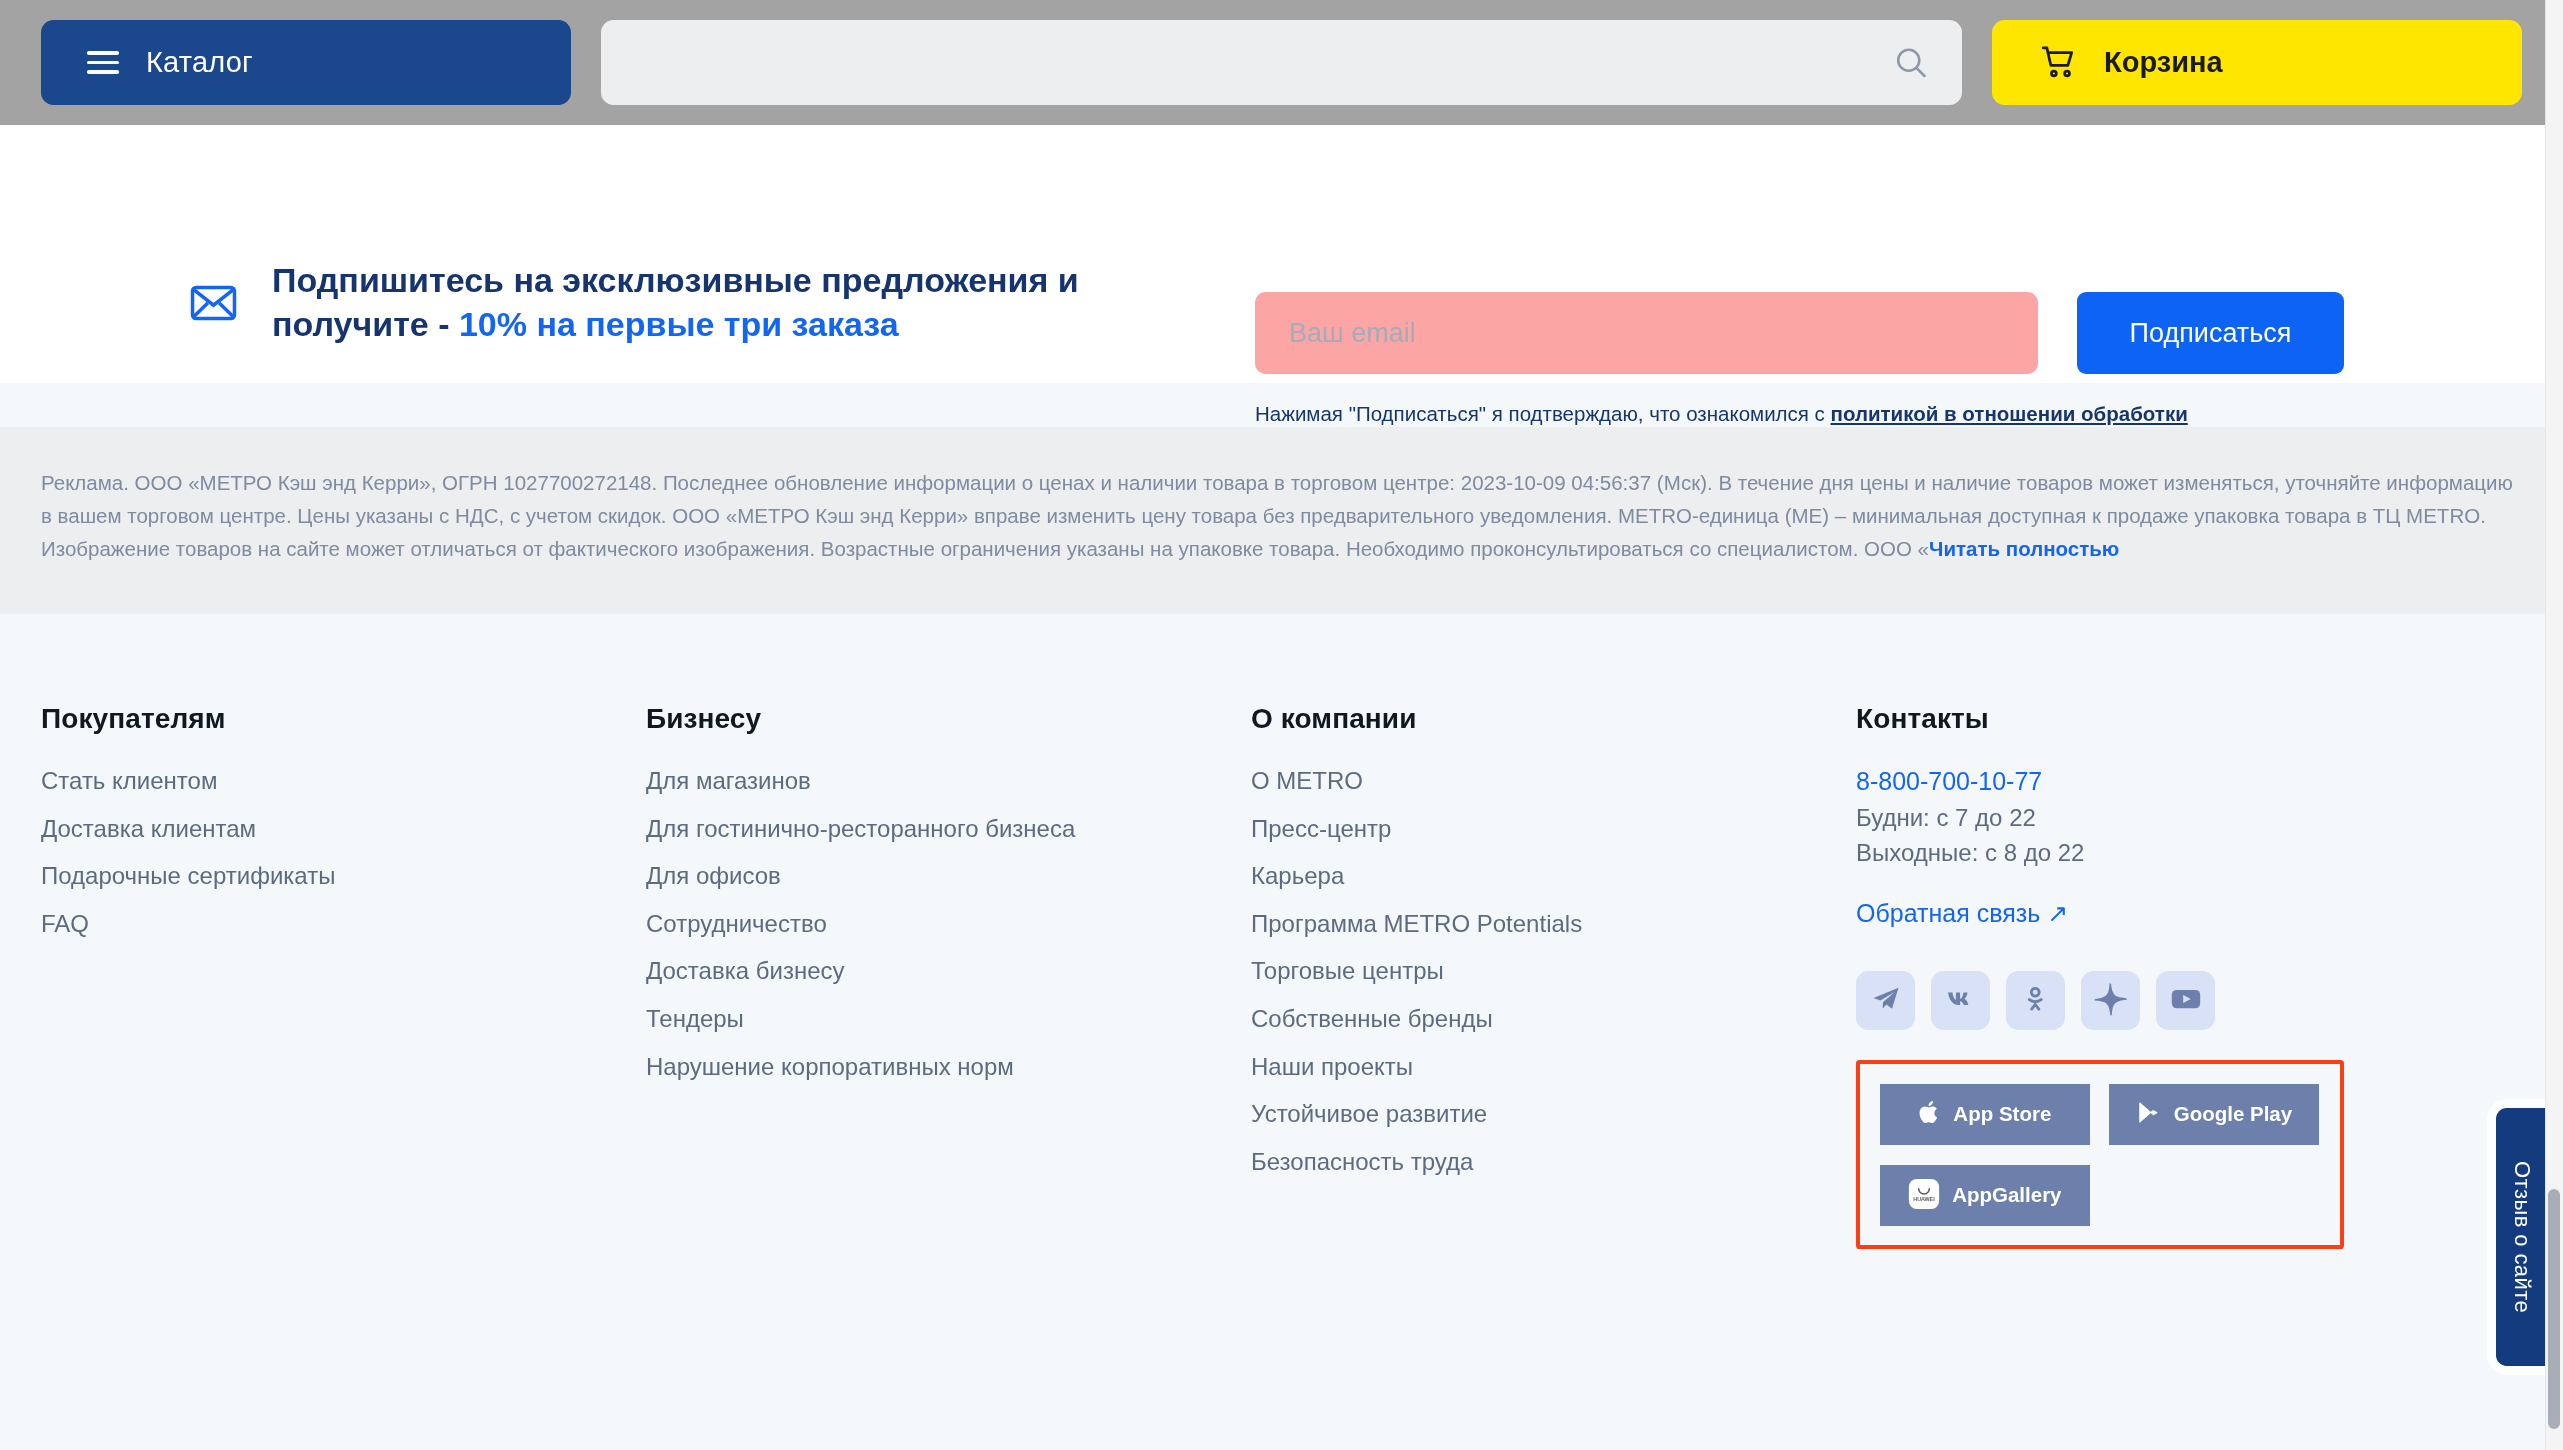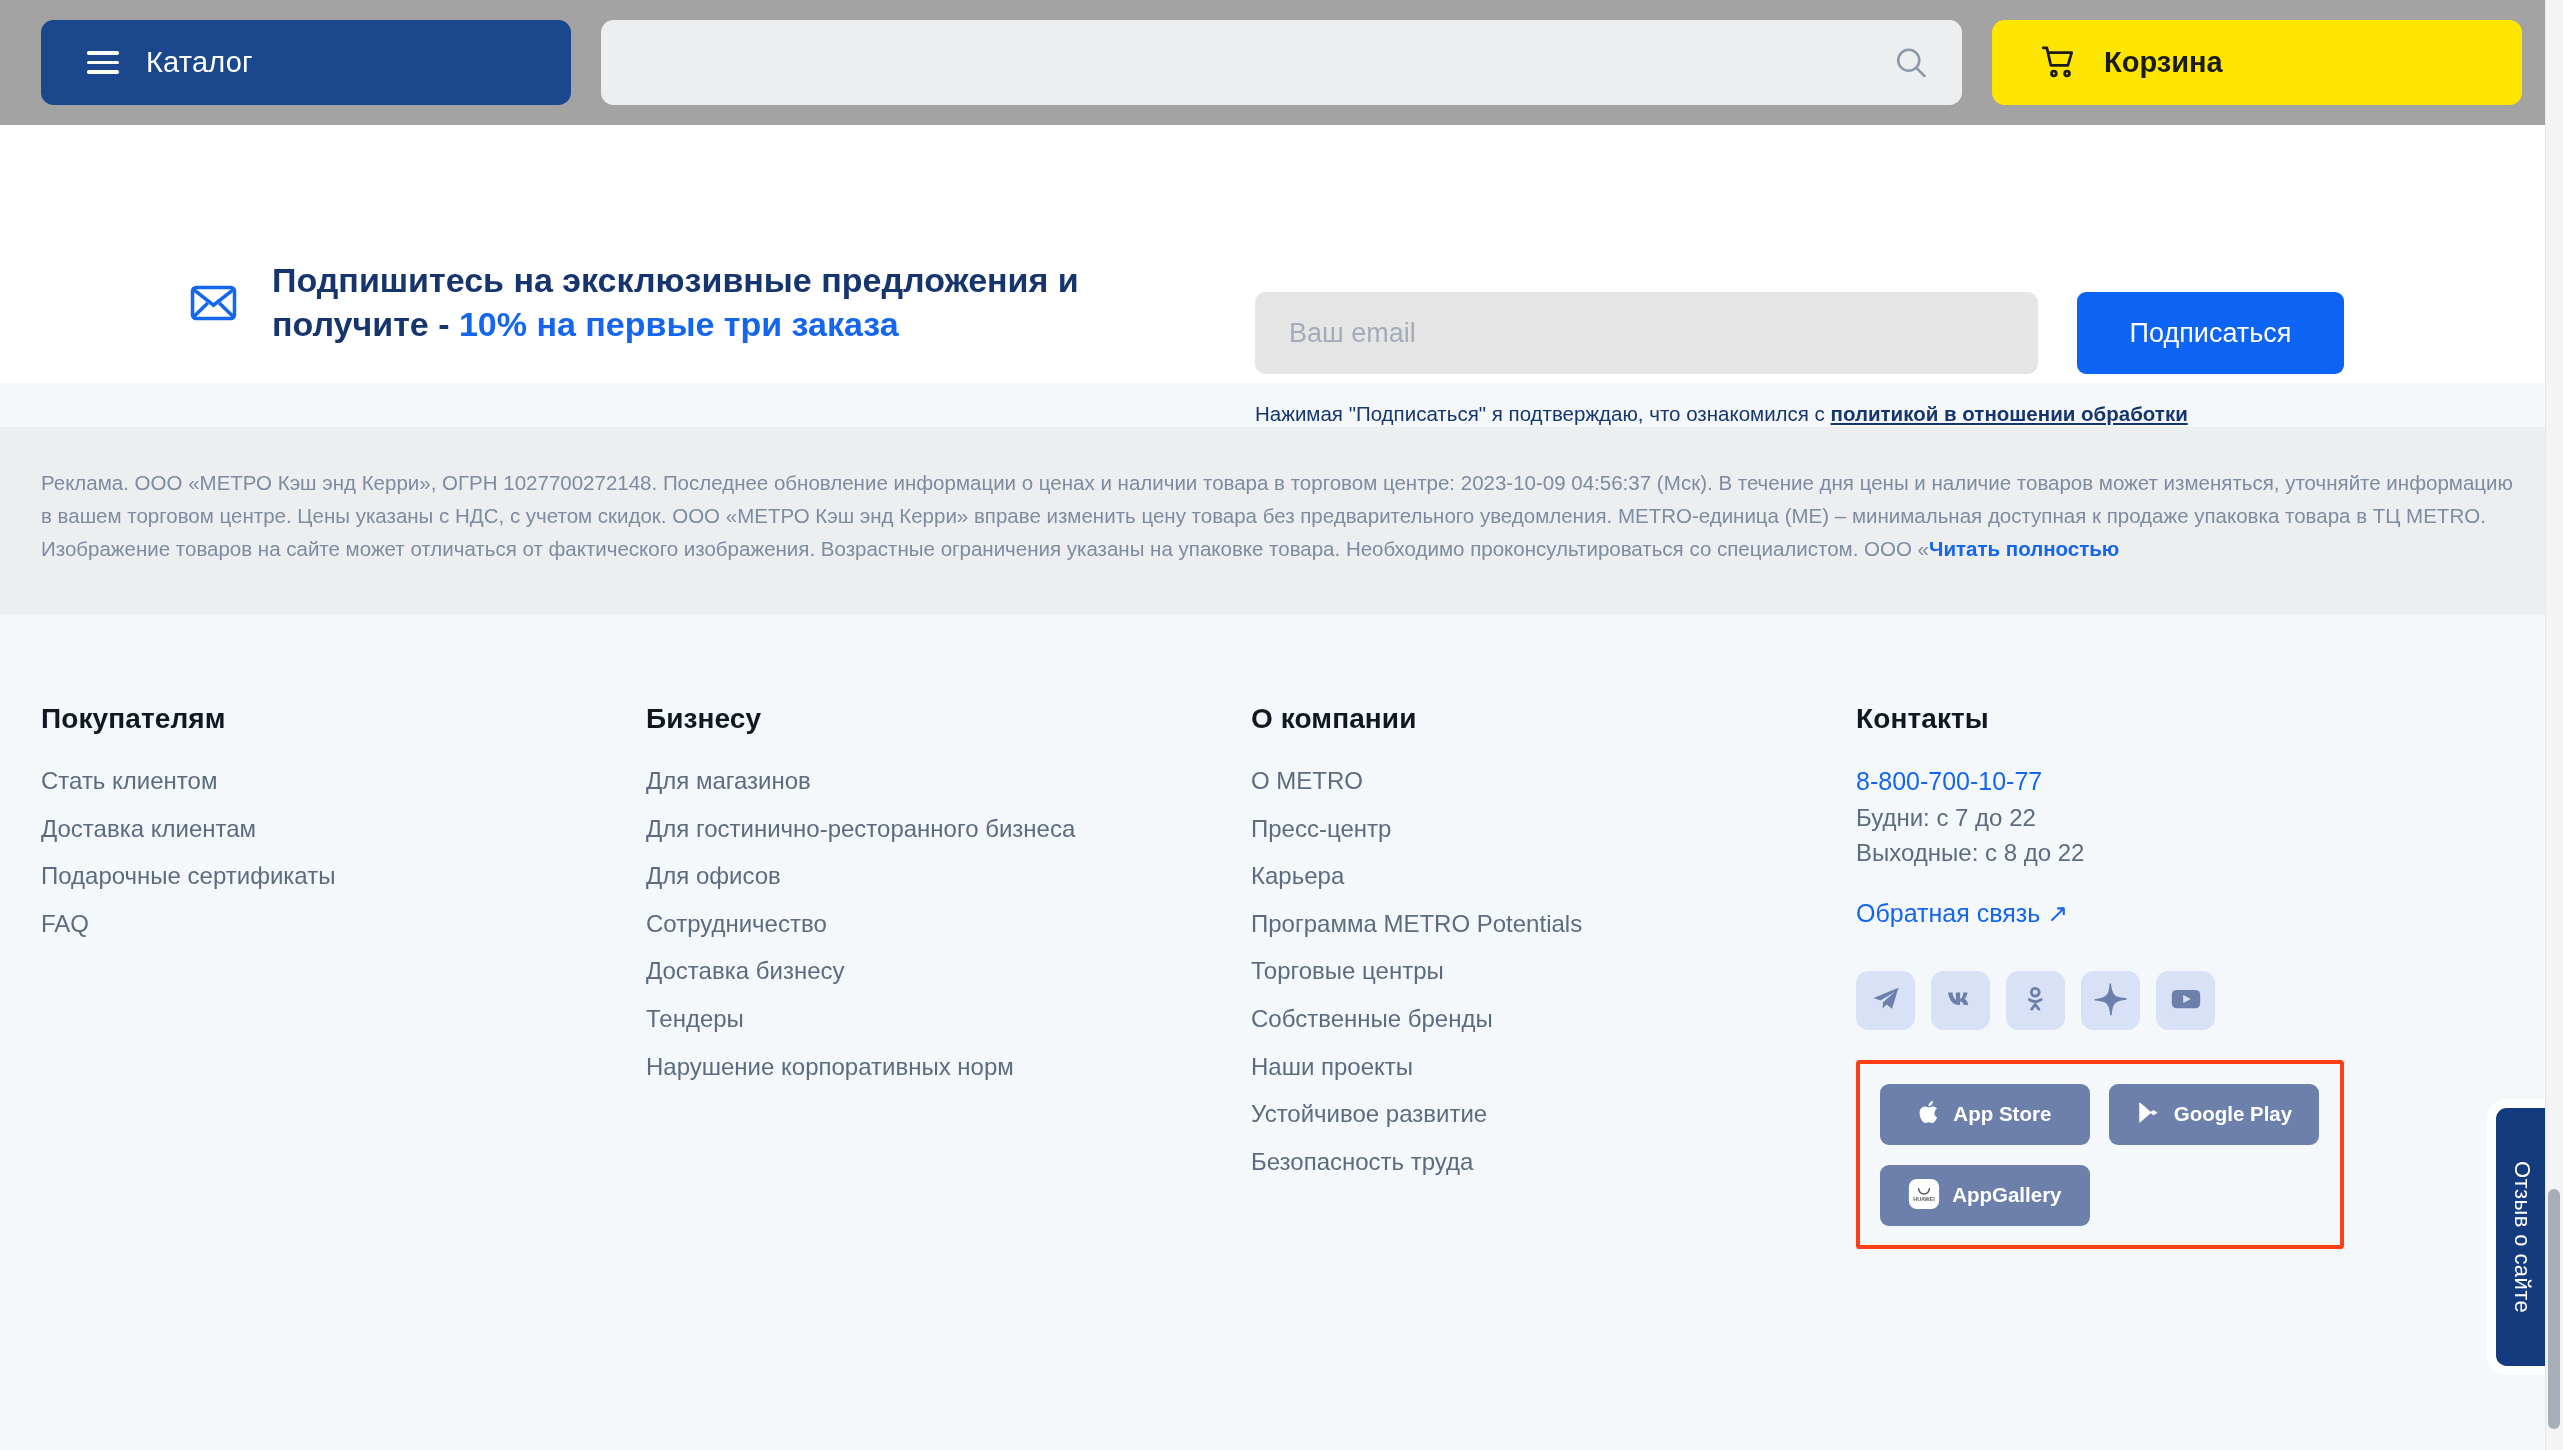--- a/index.html
+++ b/index.html
@@ -128,21 +128,21 @@
     line-height: 1.28;
     color: #16356e;
     max-width: 819px;
   }
   .sub-heading .accent { color: #1466f0; }
 
   .sub-email-input {
     position: absolute;
     left: 1255px; top: 167px;
     width: 783px; height: 82px;
-    background: #e5e5e5;
+    background: #fca5a5;
     border: none;
     border-radius: 10.7px;
     padding: 0 34px;
     font-size: 27px;
     font-family: "Liberation Sans", sans-serif;
     color: #2b3648;
     outline: none;
   }
   .sub-email-input::placeholder { color: #a3acb9; }
 
@@ -275,21 +275,21 @@
     width: 488px;
     padding: 19.6px 19.6px 19.6px 19.6px;
     border: 4.4px solid #fc3f15;
     border-radius: 3.6px;
   }
   .apps-row { display: flex; gap: 19.6px; margin-bottom: 19.6px; }
   .apps-row:last-child { margin-bottom: 0; }
   .store-badge {
     width: 210px; height: 61px;
     background: #6c80ab;
-    border-radius: 9px;
+    border-radius: 0;
     display: flex; align-items: center; justify-content: center;
     gap: 12.5px;
     cursor: pointer;
     border: none;
   }
   .store-badge .badge-label {
     color: #ffffff;
     font-size: 20.5px;
     font-weight: 600;
     white-space: nowrap;

